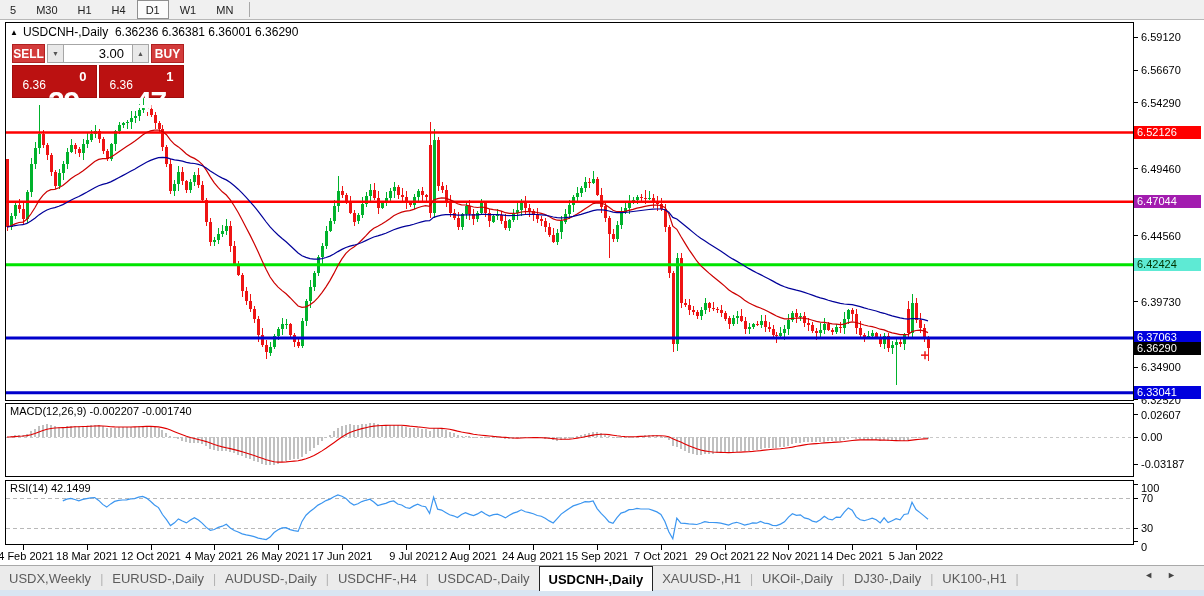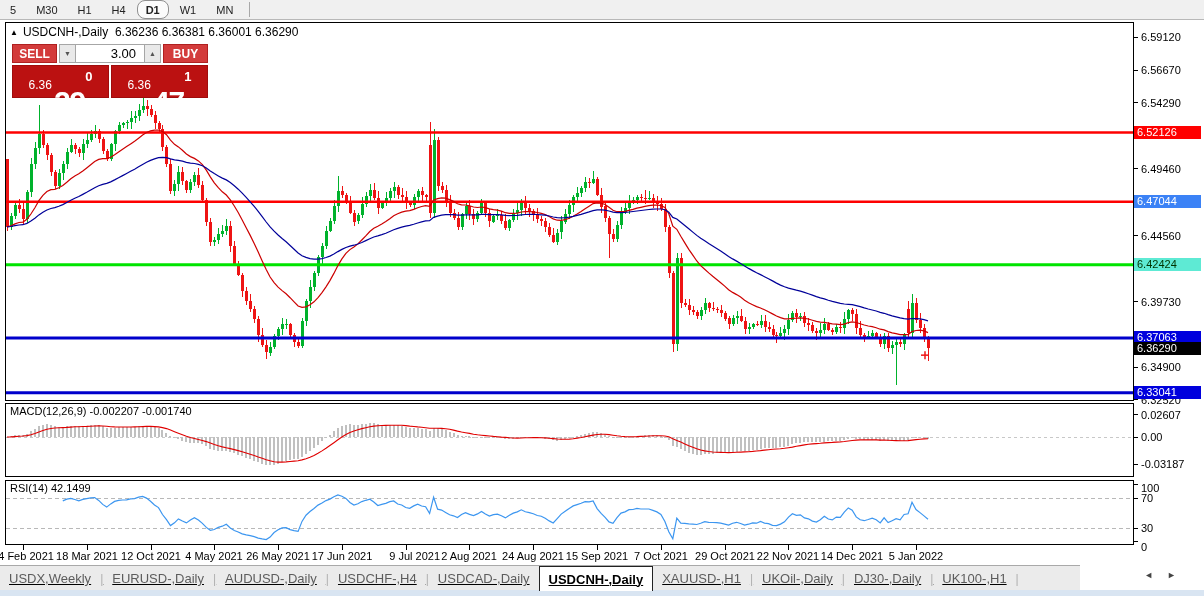--- a/index.html
+++ b/index.html
@@ -3,27 +3,27 @@
 <meta charset="utf-8">
 <style>
   html,body{margin:0;padding:0;background:#fff;}
   #screen{position:relative;width:1204px;height:596px;overflow:hidden;
           font-family:"Liberation Sans",sans-serif;background:#ffffff;-webkit-font-smoothing:none;}
   
   #toolbar{position:absolute;left:0;top:0;width:1204px;height:19px;background:#f0f0f0;
            border-bottom:1px solid #b8b8b8;display:flex;align-items:center;}
   .tf-btn{height:17px;padding:0 8px;margin:0 1px;font-size:11px;color:#222;display:flex;
           align-items:center;border:1px solid transparent;background:transparent;cursor:default;}
-  .tf-btn.active{background:#fbfbfb;border:1px solid #8f8f8f;border-radius:8px;font-weight:bold;}
+  .tf-btn.active{background:#fbfbfb;border:1px solid #8f8f8f;border-radius:0;}
   .tf-sep{width:1px;height:15px;background:#a8a8a8;margin:0 6px;}
   
   #chart-title{position:absolute;left:10px;top:25px;font-size:12px;color:#000;white-space:nowrap;}
   #chart-title .tri{font-size:8px;vertical-align:1px;margin-right:5px;}
   
-  #trade-widget{position:absolute;left:12px;top:44px;width:196px;z-index:5;}
+  #trade-widget{position:absolute;left:12px;top:44px;width:172px;z-index:5;}
   .tw-row1{display:flex;height:19px;}
   .tw-btn{width:46px;background:#d33b3b;color:#fff;font-size:12px;font-weight:bold;
           display:flex;align-items:center;justify-content:center;border:1px solid #b02020;}
   .vol-group{flex:1;display:flex;margin:0 2px;}
   .vol-btn{width:15px;background:#e9e9e9;border:1px solid #a6a6a6;color:#555;font-size:7px;
            display:flex;align-items:center;justify-content:center;}
   .vol-input{flex:1;width:60px;border:1px solid #a6a6a6;border-left:none;border-right:none;
              font-family:"Liberation Sans",sans-serif;font-size:13px;text-align:right;padding:0 8px 0 0;outline:none;}
   .tw-row2{display:flex;margin-top:2px;height:33px;}
   .price-box{flex:1;background:#bb1111;color:#fff;display:flex;align-items:center;
@@ -34,22 +34,22 @@
   .price-sup{font-size:13px;font-weight:bold;align-self:flex-start;margin-top:3px;}
   
   .ind-label{position:absolute;font-size:11px;color:#000;white-space:nowrap;z-index:3;}
   
   .ytick{position:absolute;font-size:11px;color:#000;white-space:nowrap;}
   .lvl-box{position:absolute;left:1134px;width:64px;height:13px;font-size:11px;line-height:13px;
            padding-left:3px;white-space:nowrap;z-index:4;}
   .dlabel{position:absolute;top:550px;width:68px;margin-left:-34px;text-align:center;
           font-size:11px;color:#000;white-space:nowrap;}
   
-  #tabbar{position:absolute;left:0;top:565px;width:1080px;height:25px;background:#ebebeb;
-          border-top:1px solid #a9a9a9;display:flex;align-items:center;text-decoration:underline;}
+  #tabbar{position:absolute;left:0;top:565px;width:1204px;height:25px;background:#ebebeb;
+          border-top:1px solid #a9a9a9;display:flex;align-items:center;}
   .tab{padding:0 9px;font-size:13px;color:#5c5c5c;height:24px;display:flex;align-items:center;white-space:nowrap;}
   .tab.active{background:#ffffff;color:#000;font-weight:bold;border:1px solid #222;border-bottom:none;
               margin-top:0px;height:24px;z-index:2;}
   .tab-sep{color:#b0b0b0;font-size:12px;}
   #tab-arrows{position:absolute;right:14px;top:570px;font-size:9px;color:#444;letter-spacing:14px;}
   #bottom-strip{position:absolute;left:0;top:590px;width:1204px;height:6px;background:#d9e5f2;}
   svg{position:absolute;left:0;top:0;}
 </style>
 </head>
 <body>
@@ -852,21 +852,21 @@
   <div id="axis-labels">
       <div class="ytick" style="left:1141px;top:31px;">6.59120</div>
       <div class="ytick" style="left:1141px;top:64px;">6.56670</div>
       <div class="ytick" style="left:1141px;top:97px;">6.54290</div>
       <div class="ytick" style="left:1141px;top:163px;">6.49460</div>
       <div class="ytick" style="left:1141px;top:230px;">6.44560</div>
       <div class="ytick" style="left:1141px;top:296px;">6.39730</div>
       <div class="ytick" style="left:1141px;top:361px;">6.34900</div>
       <div class="ytick" style="left:1141px;top:394px;">6.32520</div>
       <div class="lvl-box" style="top:126px;background:#ff0000;color:#ffffff;">6.52126</div>
-      <div class="lvl-box" style="top:195px;background:#3b82f6;color:#ffffff;">6.47044</div>
+      <div class="lvl-box" style="top:195px;background:#a21caf;color:#ffffff;">6.47044</div>
       <div class="lvl-box" style="top:258px;background:#5eead4;color:#003300;">6.42424</div>
       <div class="lvl-box" style="top:331px;background:#0000dd;color:#ffffff;">6.37063</div>
       <div class="lvl-box" style="top:342px;background:#000000;color:#ffffff;">6.36290</div>
       <div class="lvl-box" style="top:386px;background:#0000dd;color:#ffffff;">6.33041</div>
       <div class="ytick" style="left:1141px;top:409px;">0.02607</div>
       <div class="ytick" style="left:1141px;top:431px;">0.00</div>
       <div class="ytick" style="left:1141px;top:458px;">-0.03187</div>
       <div class="ytick" style="left:1141px;top:482px;">100</div>
       <div class="ytick" style="left:1141px;top:492px;">70</div>
       <div class="ytick" style="left:1141px;top:522px;">30</div>

